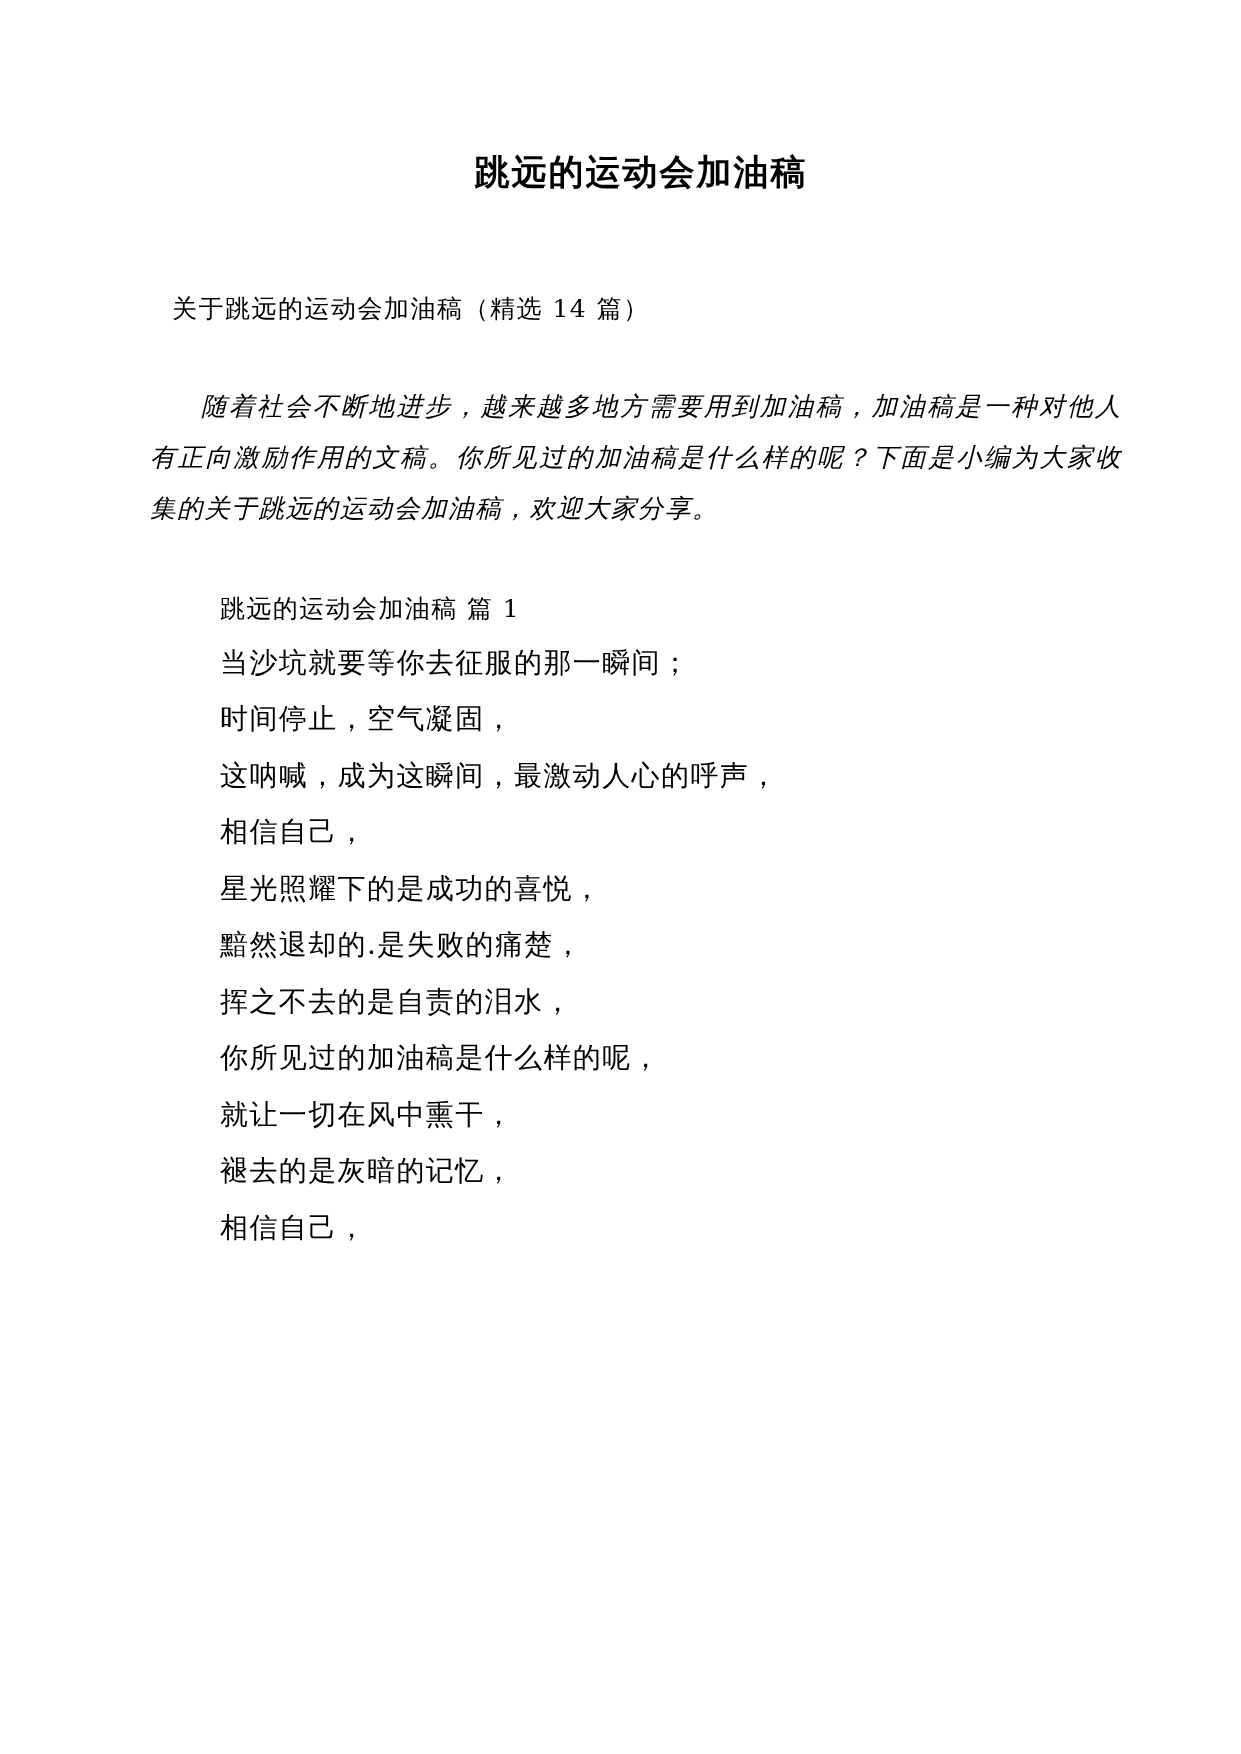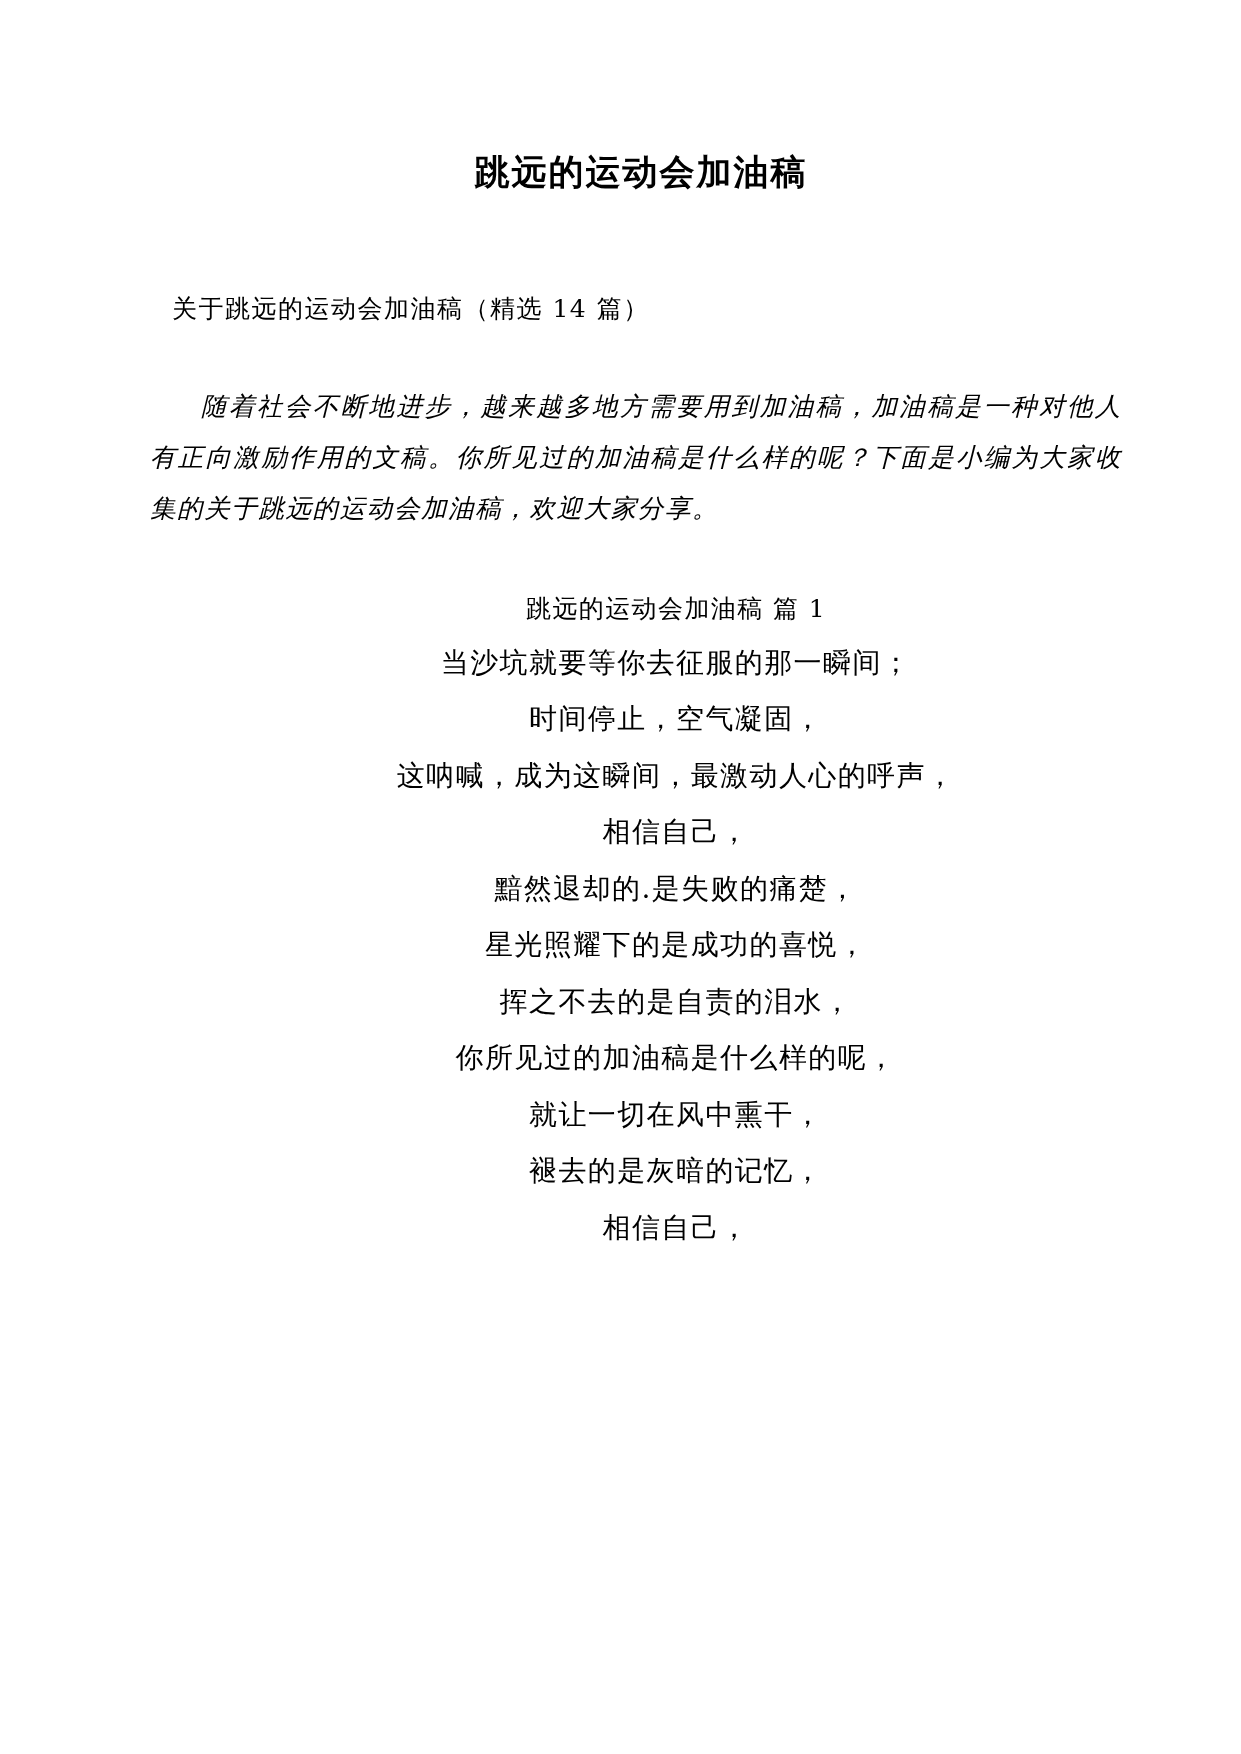--- a/index.html
+++ b/index.html
@@ -42,21 +42,20 @@
     line-height: 2.0;
     letter-spacing: 1.6px;
     text-align: justify;
     text-indent: 2em;
     padding-right: 10px;
     font-style: italic;
   }
   .section {
     margin-top: 50px;
     padding-left: 70px;
-    text-align: center;
   }
   .line {
     font-size: 28px;
     line-height: 2.02;
     letter-spacing: 1.4px;
     white-space: pre-wrap;
   }
   .section-heading {
     font-size: 25px;
     line-height: 2.02;
@@ -73,22 +72,22 @@
   <p class="subtitle">关于跳远的运动会加油稿（精选 14 篇）</p>
 
   <p class="intro">随着社会不断地进步，越来越多地方需要用到加油稿，加油稿是一种对他人有正向激励作用的文稿。你所见过的加油稿是什么样的呢？下面是小编为大家收集的关于跳远的运动会加油稿，欢迎大家分享。</p>
 
   <div class="section">
     <div class="section-heading">跳远的运动会加油稿  篇 1</div>
     <div class="line">当沙坑就要等你去征服的那一瞬间；</div>
     <div class="line">时间停止，空气凝固，</div>
     <div class="line">这呐喊，成为这瞬间，最激动人心的呼声，</div>
     <div class="line">相信自己，</div>
+    <div class="line">星光照耀下的是成功的喜悦，</div>
     <div class="line">黯然退却的.是失败的痛楚，</div>
-    <div class="line">星光照耀下的是成功的喜悦，</div>
     <div class="line">挥之不去的是自责的泪水，</div>
     <div class="line">你所见过的加油稿是什么样的呢，</div>
     <div class="line">就让一切在风中熏干，</div>
     <div class="line">褪去的是灰暗的记忆，</div>
     <div class="line">相信自己，</div>
   </div>
 
 </div>
 
 </body></html>

